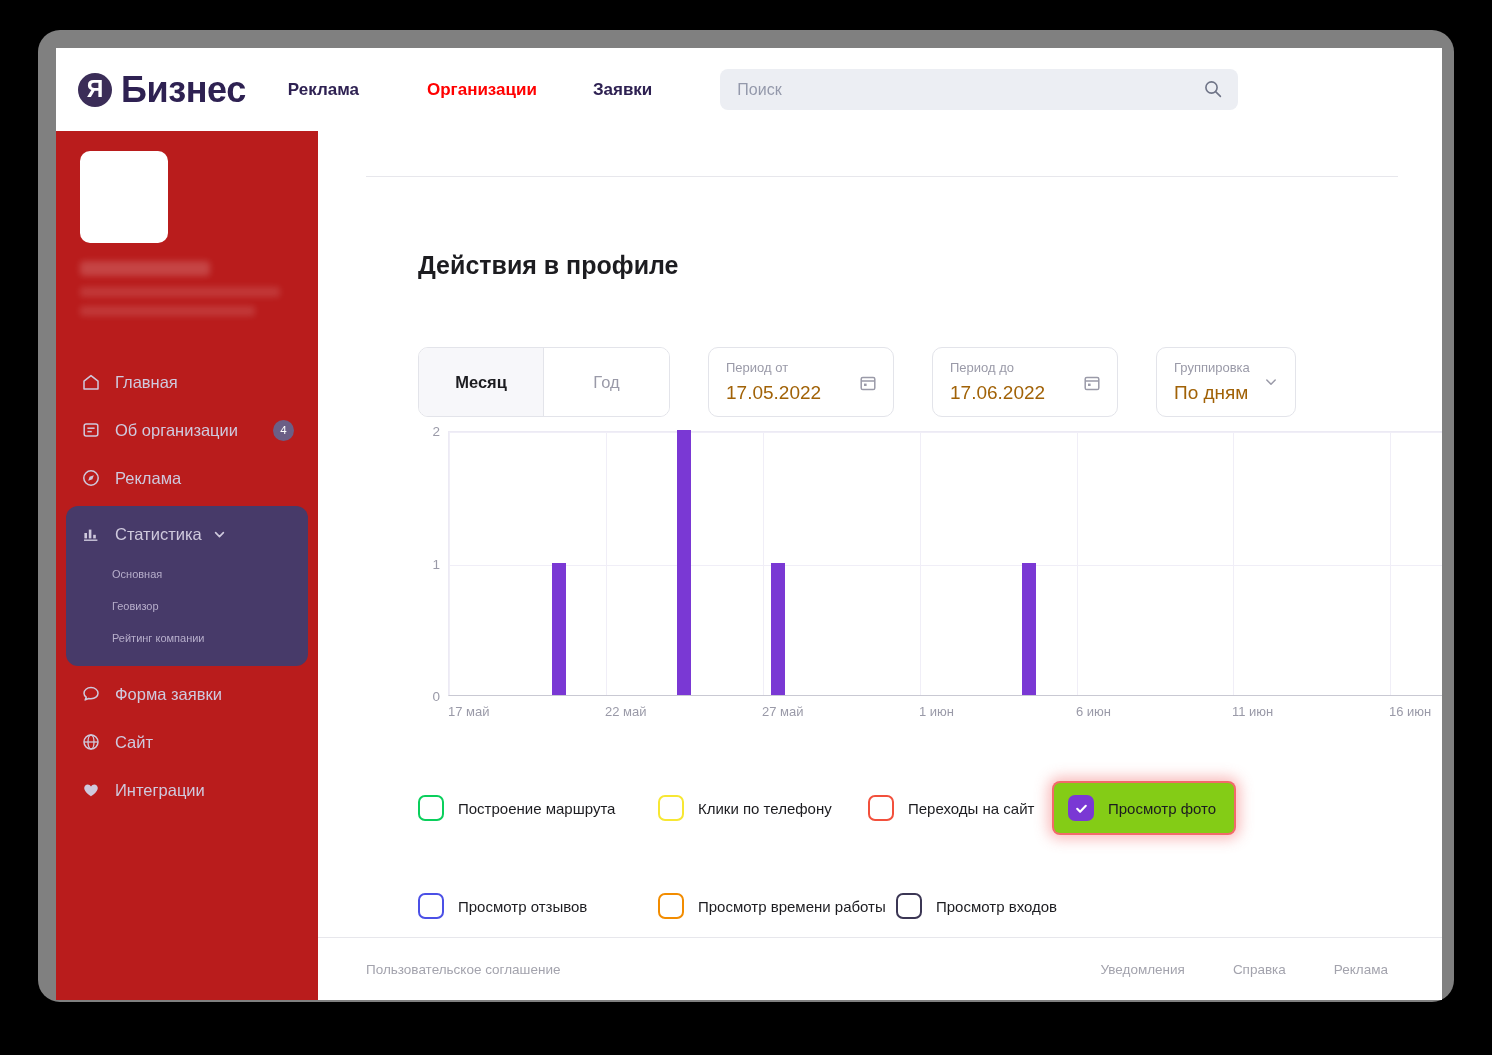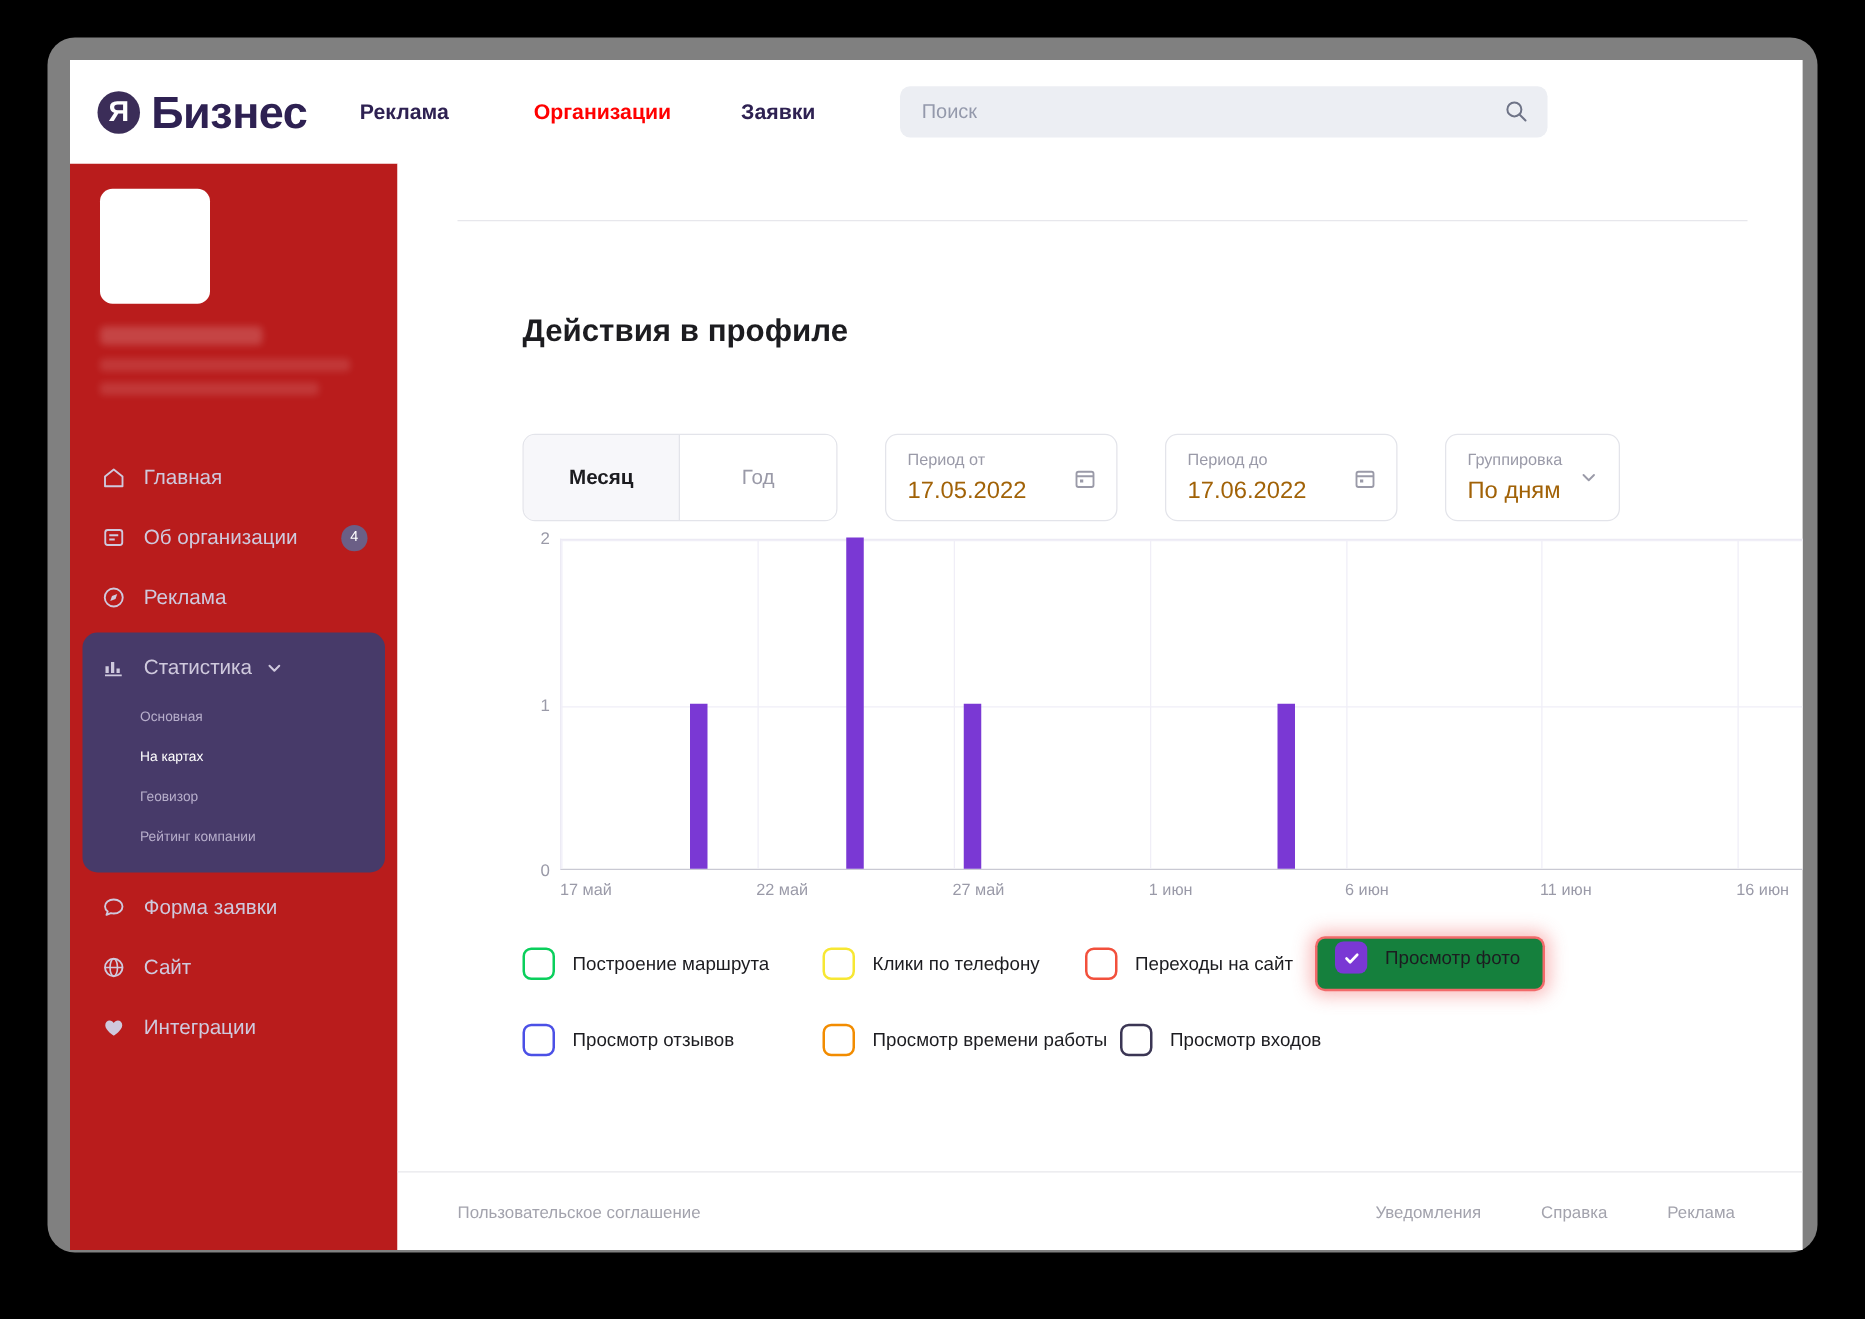--- a/index.html
+++ b/index.html
@@ -194,34 +194,35 @@
     position: absolute; top: 8px;
     font-size: 13px; color: #9a9aa8; white-space: nowrap;
   }
 
   
   .legend { position: absolute; left: 100px; top: 620px; width: 1000px; }
   .legend-row { display: flex; align-items: center; margin-bottom: 28px; }
   .legend-item {
     display: flex; align-items: center; cursor: pointer;
     position: relative;
+    margin-top: 32px;
   }
   .cbox {
     width: 26px; height: 26px; border-radius: 7px;
     border: 2.5px solid #cccccc; background: #ffffff;
     flex: none; display: flex; align-items: center; justify-content: center;
   }
   .cbox.checked { border-color: transparent; }
   .legend-label {
     margin-left: 14px; font-size: 15px; color: #1c1c20; white-space: nowrap;
   }
   .legend-item.highlighted {
-    background: #15803d;
+    background: #84cc16;
     border-radius: 6px;
-    padding: 2px 18px 12px 14px;
+    padding: 12px 18px 12px 14px;
     margin-left: -14px;
     box-shadow: 0 0 0 2px #f26a6a, 0 0 14px 6px rgba(242,106,106,0.45);
   }
 
   
   .footer {
     position: absolute; left: 0; bottom: 0;
     width: 1124px; height: 63px;
     border-top: 1px solid #e7e7ec;
     display: flex; align-items: center;
@@ -314,21 +315,20 @@
             </svg>
           </span>
           <span>Статистика</span>
           <span class="chev">
             <svg width="15" height="15" viewBox="0 0 15 15" fill="none">
               <path d="M3.6 5.6L7.5 9.6l3.9-4" stroke="#cfc9dd" stroke-width="1.6" stroke-linecap="round" stroke-linejoin="round"></path>
             </svg>
           </span>
         </div>
         <div class="subitem">Основная</div>
-        <div class="subitem active">На картах</div>
         <div class="subitem">Геовизор</div>
         <div class="subitem">Рейтинг компании</div>
       </div>
 
       <div class="menu-item">
         <span class="mi-icon">
           <svg width="20" height="20" viewBox="0 0 20 20" fill="none">
             <path d="M10 3.6c4 0 7 2.5 7 5.6s-3 5.6-7 5.6c-.8 0-1.6-.1-2.3-.3l-3.5 1.4 1-2.7C4 12.2 3 10.8 3 9.2c0-3.1 3-5.6 7-5.6z" stroke="#cfc9dd" stroke-width="1.5" stroke-linejoin="round"></path>
           </svg>
         </span>

